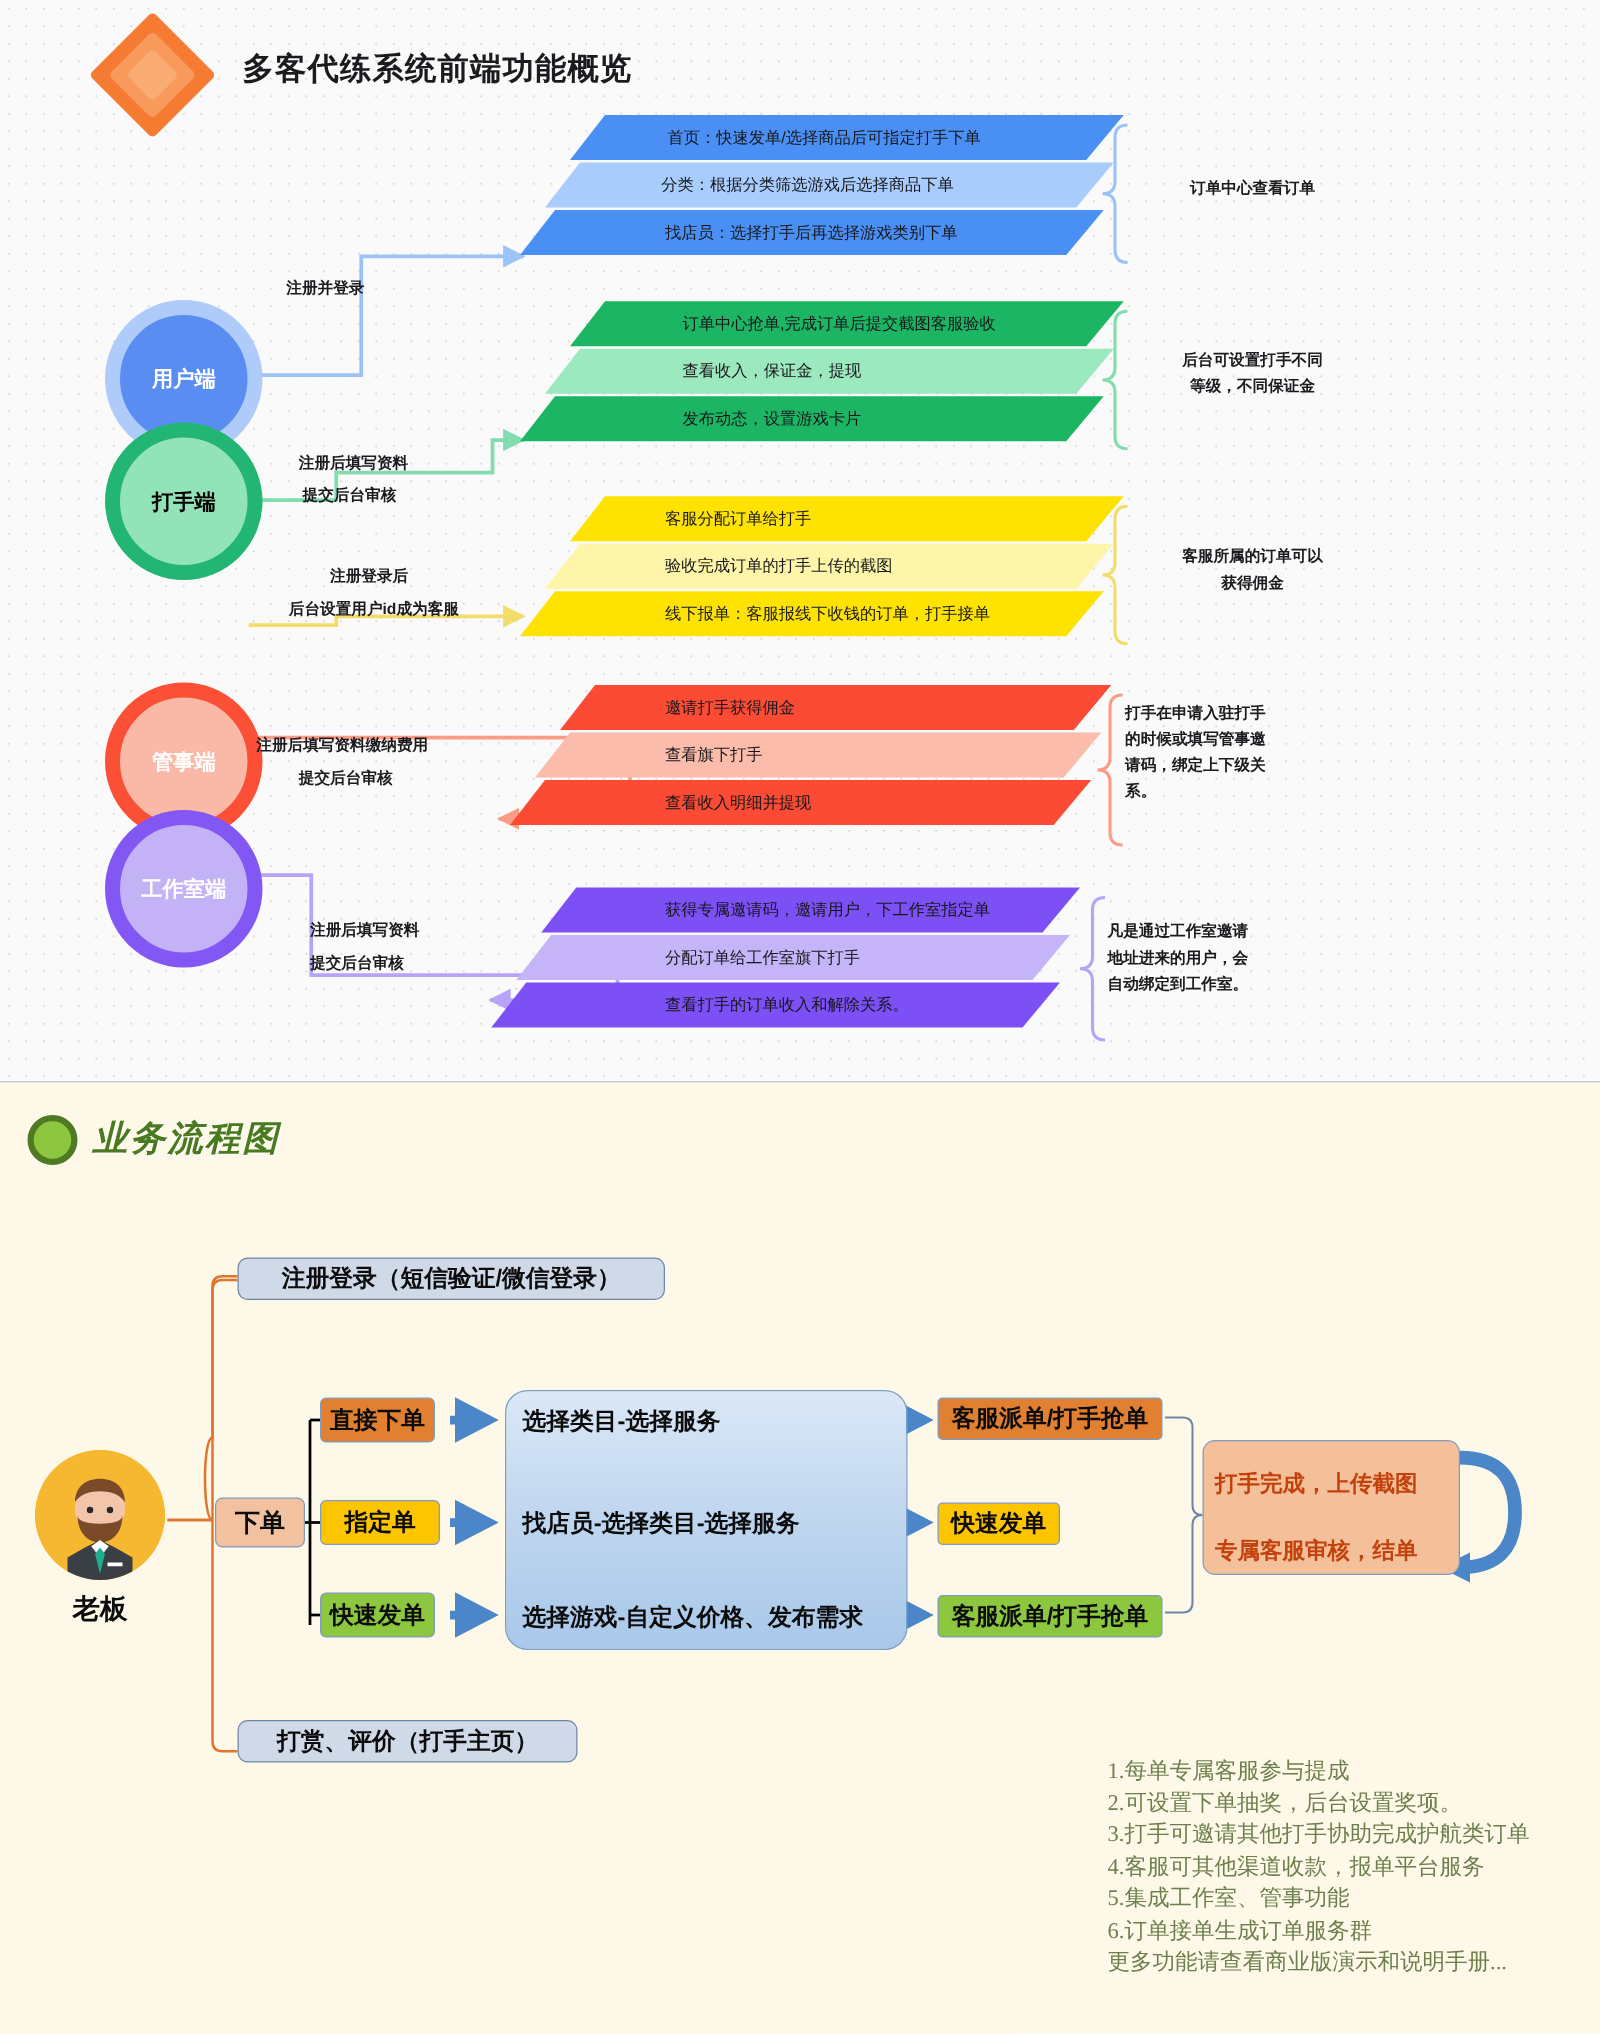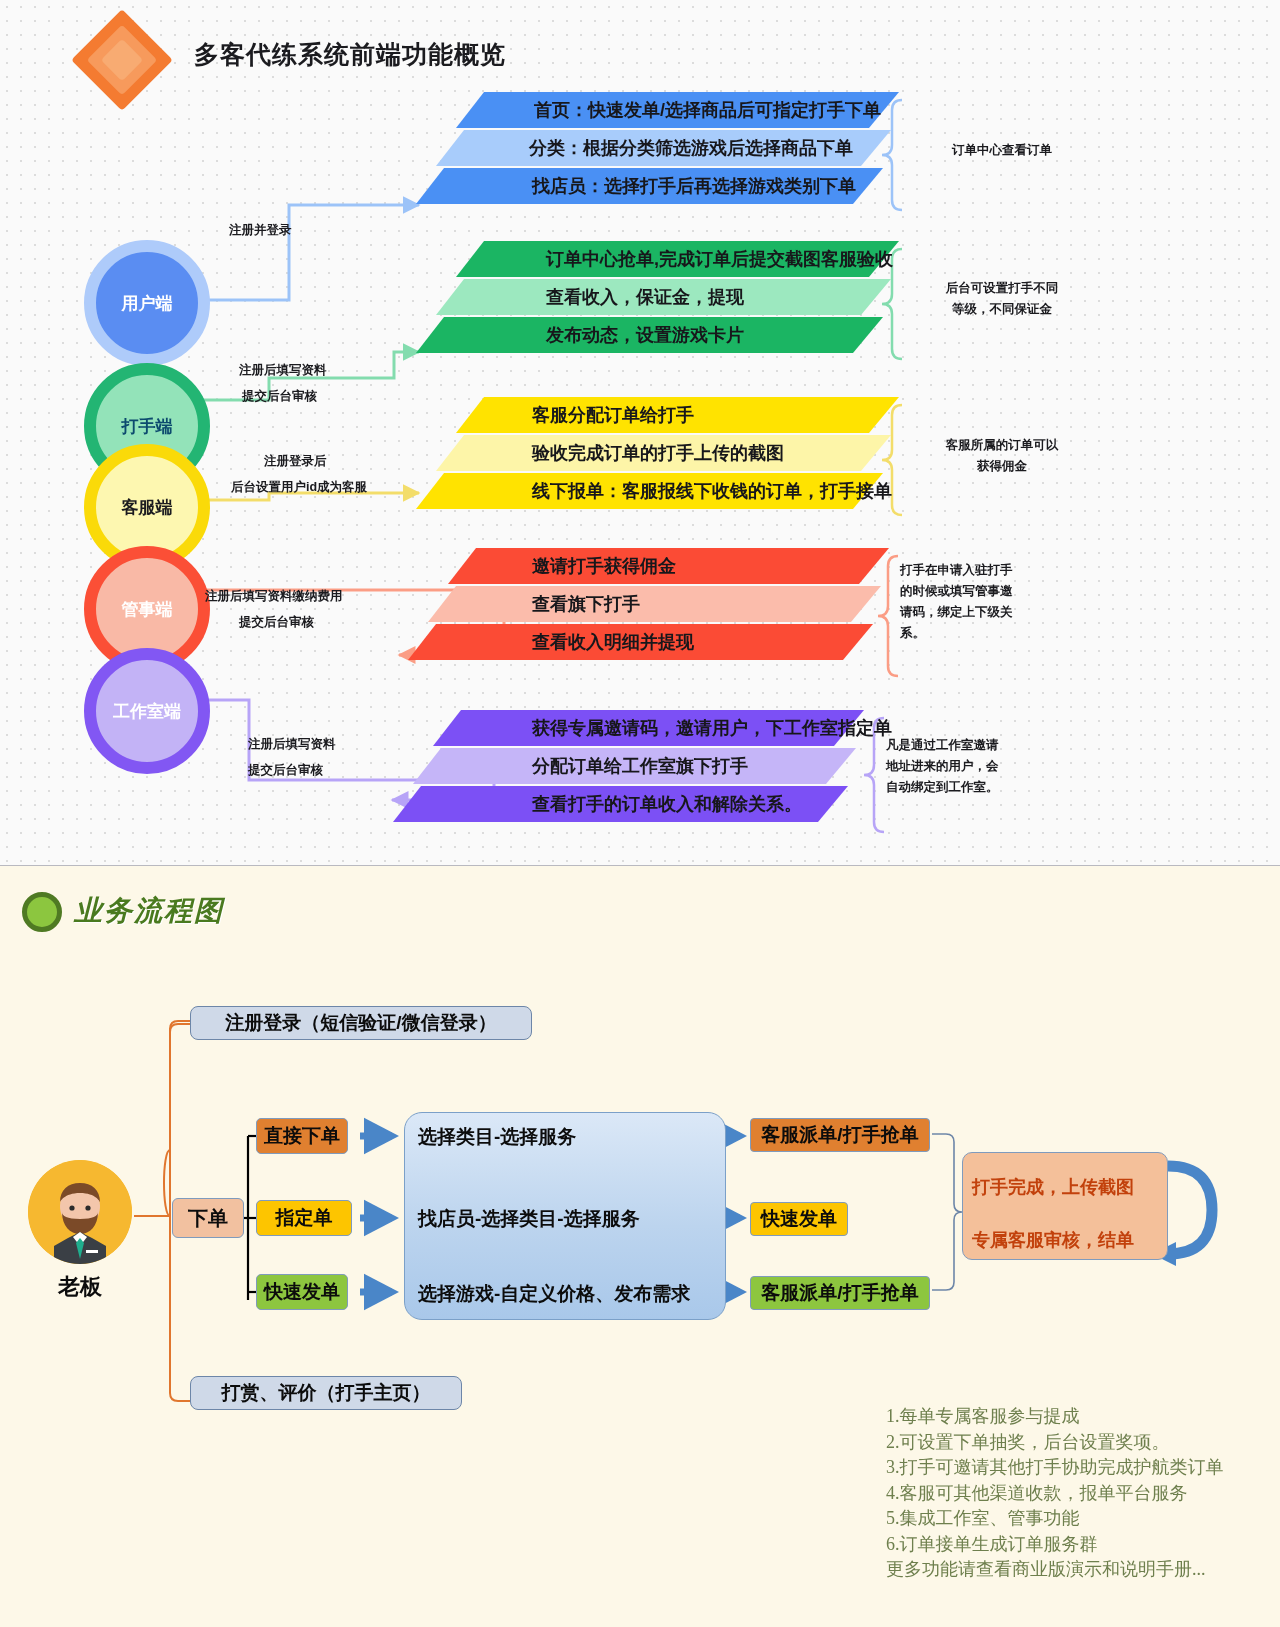--- a/index.html
+++ b/index.html
@@ -38,38 +38,38 @@
     white-space:nowrap;
   }
 
   
   .circle{
     position:absolute;border-radius:50%;
     display:flex;align-items:center;justify-content:center;
     font-size:17px;font-weight:bold;box-sizing:border-box;
   }
   .c-user  {left:60px;top:240px;width:126px;height:126px;background:#5a8df2;border:12px solid #aecbfa;color:#ffffff;}
-  .c-dashou{left:60px;top:363px;width:126px;height:126px;background:#93e3b9;border:12px solid #23b573;color:#0c4a6e;}
+  .c-dashou{left:60px;top:338px;width:126px;height:126px;background:#93e3b9;border:12px solid #23b573;color:#000000;}
   .c-kefu  {left:60px;top:444px;width:126px;height:126px;background:#fdf7b0;border:12px solid #fada09;color:#1b1b1f;}
   .c-guan  {left:60px;top:546px;width:126px;height:126px;background:#f9b9a6;border:12px solid #fb4f36;color:#ffffff;}
   .c-studio{left:60px;top:648px;width:126px;height:126px;background:#c3b3f6;border:12px solid #8257f3;color:#ffffff;}
 
   
   .conn-label{
     position:absolute;font-size:12.5px;font-weight:bold;color:#1b1b1f;
     white-space:nowrap;
   }
 
   
   .band{
     position:absolute;height:36px;display:flex;align-items:center;
     box-sizing:border-box;
   }
   .band span{
-    position:relative;z-index:3;font-size:18px;font-weight:bold;color:#17171b;
+    position:relative;z-index:3;font-size:13px;font-weight:normal;color:#17171b;
     white-space:nowrap;
   }
   .annot{
     position:absolute;font-size:12.5px;font-weight:bold;color:#1b1b1f;
     line-height:21px;text-align:center;
   }
 
   
   .bottom-panel{
     position:absolute;left:0;top:866px;width:1280px;height:761px;
@@ -220,21 +220,20 @@
 
         <path d="M878,95 q-10,0 -10,10 v35 q0,10 -10,10 q10,0 10,10 v35 q0,10 10,10" fill="none" stroke="#9cc3f8" stroke-width="2.5" transform="translate(0,5)"></path>
         <path d="M878,244 q-10,0 -10,10 v35 q0,10 -10,10 q10,0 10,10 v35 q0,10 10,10" fill="none" stroke="#83dcae" stroke-width="2.5" transform="translate(0,5)"></path>
         <path d="M878,400 q-10,0 -10,10 v35 q0,10 -10,10 q10,0 10,10 v35 q0,10 10,10" fill="none" stroke="#f3dd6a" stroke-width="2.5" transform="translate(0,5)"></path>
         <path d="M874,551 q-10,0 -10,10 v40 q0,10 -10,10 q10,0 10,10 v40 q0,10 10,10" fill="none" stroke="#fb9d85" stroke-width="2.5" transform="translate(0,5)"></path>
         <path d="M860,713 q-10,0 -10,10 v37 q0,10 -10,10 q10,0 10,10 v37 q0,10 10,10" fill="none" stroke="#b7a4f7" stroke-width="2.5" transform="translate(0,5)"></path>
       </svg>
 
       <div class="circle c-user">用户端</div>
       <div class="circle c-dashou">打手端</div>
-      <div class="circle c-kefu">客服端</div>
       <div class="circle c-guan">管事端</div>
       <div class="circle c-studio">工作室端</div>
 
       <div class="conn-label" style="left:205px;top:222px;">注册并登录</div>
 
       <div class="conn-label" style="left:215px;top:362px;">注册后填写资料</div>
       <div class="conn-label" style="left:218px;top:388px;">提交后台审核</div>
 
       <div class="conn-label" style="left:240px;top:453px;">注册登录后</div>
       <div class="conn-label" style="left:207px;top:479px;">后台设置用户id成为客服</div>

